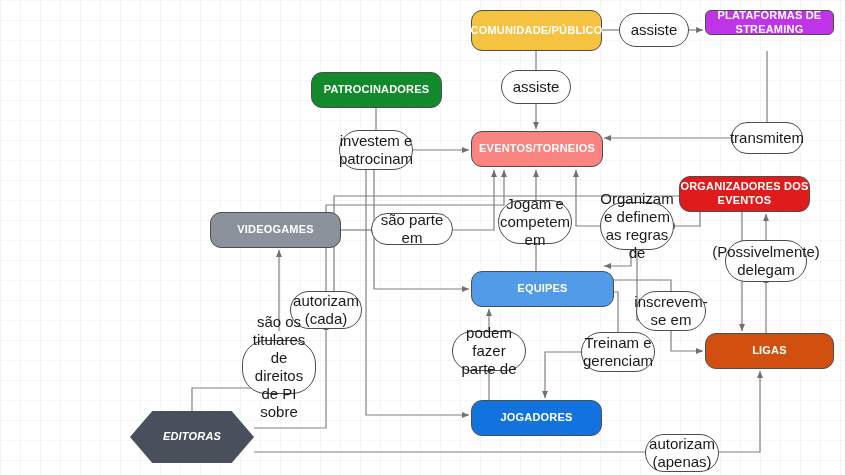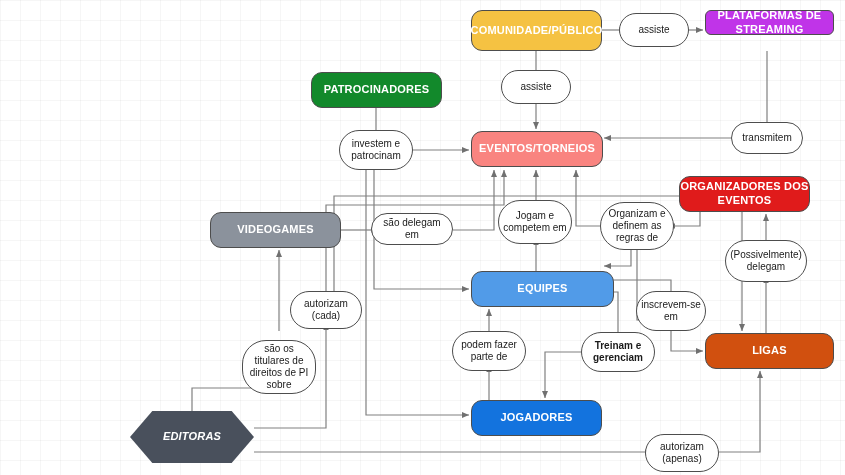--- a/index.html
+++ b/index.html
@@ -40,21 +40,21 @@
   .hex-label{position:relative;z-index:2;}
   .elabel{
     position:absolute;
     box-sizing:border-box;
     display:flex;align-items:center;justify-content:center;
     text-align:center;
     background:#ffffff;
     border:1px solid #4d4d4d;
     border-radius:24px;
     color:#1a1a1a;
-    font-size:10px;
+    font-size:15px;
     line-height:1.2;
     padding:2px 4px;
     z-index:4;
   }
 </style>
 </head>
 <body>
 
 <div id="canvas">
 
@@ -173,21 +173,21 @@
 
   <div class="elabel" style="left:731px;top:122px;width:72px;height:32px;">
     <span>transmitem</span>
   </div>
 
   <div class="elabel" style="left:339px;top:130px;width:74px;height:40px;">
     <span>investem e patrocinam</span>
   </div>
 
   <div class="elabel" style="left:371px;top:213px;width:82px;height:32px;">
-    <span>são delegam em</span>
+    <span>são parte em</span>
   </div>
 
   <div class="elabel" style="left:498px;top:200px;width:74px;height:44px;">
     <span>Jogam e competem em</span>
   </div>
 
   <div class="elabel" style="left:600px;top:202px;width:74px;height:48px;">
     <span>Organizam e definem as regras de</span>
   </div>
 
@@ -204,21 +204,21 @@
   </div>
 
   <div class="elabel" style="left:242px;top:340px;width:74px;height:54px;">
     <span>são os titulares de direitos de PI sobre</span>
   </div>
 
   <div class="elabel" style="left:452px;top:331px;width:74px;height:40px;">
     <span>podem fazer parte de</span>
   </div>
 
-  <div class="elabel" style="left:581px;top:332px;width:74px;height:40px;font-weight:bold;">
+  <div class="elabel" style="left:581px;top:332px;width:74px;height:40px;">
     <span>Treinam e gerenciam</span>
   </div>
 
   <div class="elabel" style="left:645px;top:434px;width:74px;height:38px;">
     <span>autorizam (apenas)</span>
   </div>
 
 </div>
 
 </body></html>

